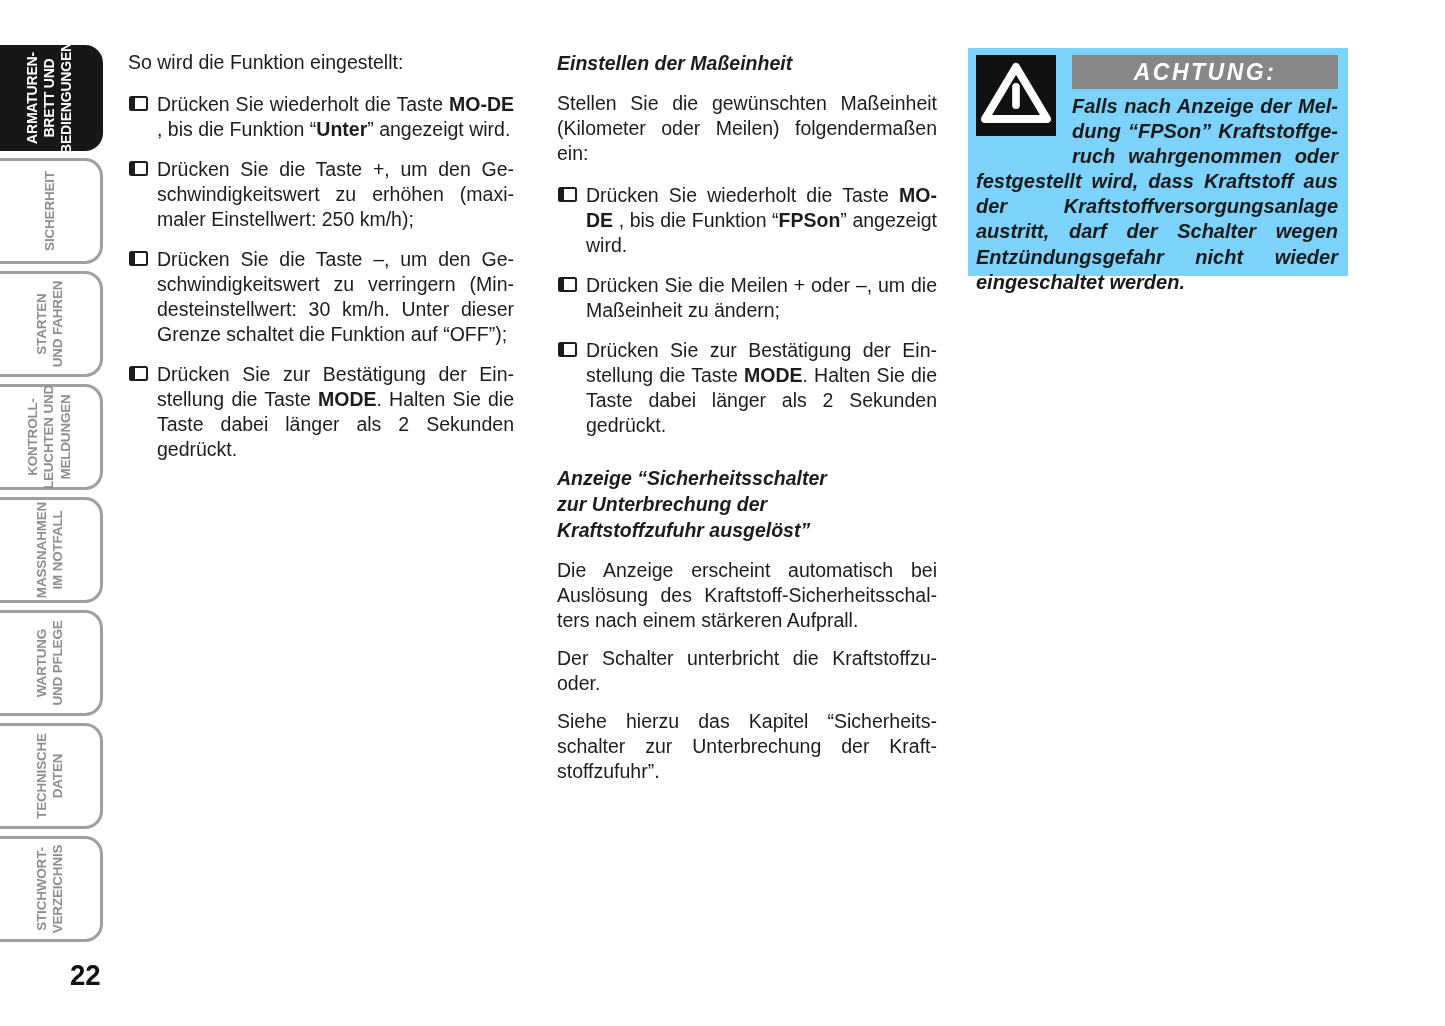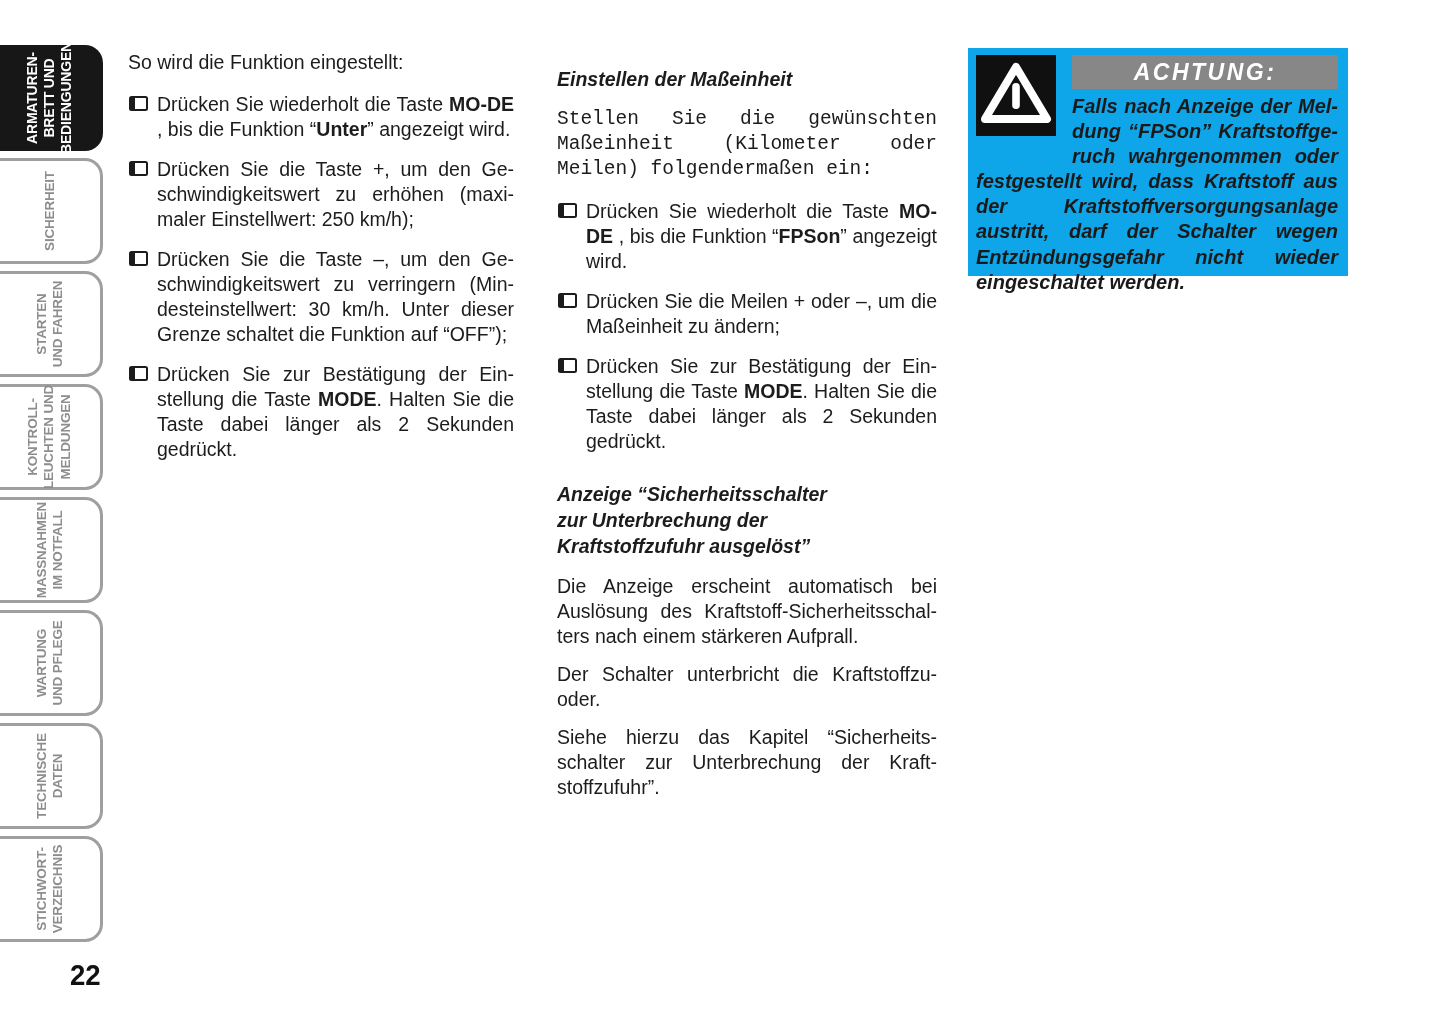--- a/index.html
+++ b/index.html
@@ -52,28 +52,28 @@
   .bullet { position:relative; padding-left:29px; margin-bottom:15px; text-align:justify; }
   .bullet-glyph {
     position:absolute; left:1px; top:4px;
     width:11px; height:11px;
     border:2.5px solid #1c1c1c; border-left-width:6px;
     border-radius:2.5px;
   }
   .bseg { font-weight:bold; }
   .subhead {
     font-size:19.5px; font-weight:bold; font-style:italic;
-    margin:16px 0 15px 0; line-height:26px; white-space:pre-line;
+    margin:0 0 15px 0; line-height:26px; white-space:pre-line;
   }
   .subhead.mid { margin-top:27px; }
 
   
   .warnbox {
     position:absolute; left:968px; top:48px; width:380px; height:228px;
-    box-sizing:border-box; background:#0ea5e9; padding:7px 10px 7px 8px;
+    box-sizing:border-box; background:#7dd3fc; padding:7px 10px 7px 8px;
   }
   .warn-icon {
     float:left; width:80px; height:81px; margin:0 16px 10px 0;
     background:#101010; display:block;
   }
   .warn-title {
     background:#878787; color:#ffffff;
     font-weight:bold; font-style:italic; font-size:23px;
     text-align:center; height:34px; line-height:34px;
     letter-spacing:2.5px; margin-bottom:5px; overflow:hidden;
@@ -143,21 +143,21 @@
         <span><span>Drücken Sie die Taste –, um den Ge­schwindigkeitswert zu verringern (Min­desteinstellwert: 30 km/h. Unter dieser Grenze schaltet die Funktion auf “OFF”);</span></span>
       </div>
       <div class="bullet">
         <span class="bullet-glyph"></span>
         <span><span>Drücken Sie zur Bestätigung der Ein­stellung die Taste </span><span class="bseg">MODE</span><span>. Halten Sie die Taste dabei länger als 2 Sekunden gedrückt.</span></span>
       </div>
     </section>
 
     <section class="col col2">
       <h3 class="subhead">Einstellen der Maßeinheit</h3>
-      <p style="margin-bottom:17px;font-family:Liberation Mono, monospace;">Stellen Sie die gewünschten Maßeinheit (Kilometer oder Meilen) folgendermaßen ein:</p>
+      <p style="margin-bottom:17px;">Stellen Sie die gewünschten Maßeinheit (Kilometer oder Meilen) folgendermaßen ein:</p>
       <div class="bullet">
         <span class="bullet-glyph"></span>
         <span><span>Drücken Sie wiederholt die Taste </span><span class="bseg">MO-DE</span><span> , bis die Funktion “</span><span class="bseg">FPSon</span><span>” angezeigt wird.</span></span>
       </div>
       <div class="bullet">
         <span class="bullet-glyph"></span>
         <span><span>Drücken Sie die Meilen + oder –, um die Maßeinheit zu ändern;</span></span>
       </div>
       <div class="bullet">
         <span class="bullet-glyph"></span>

